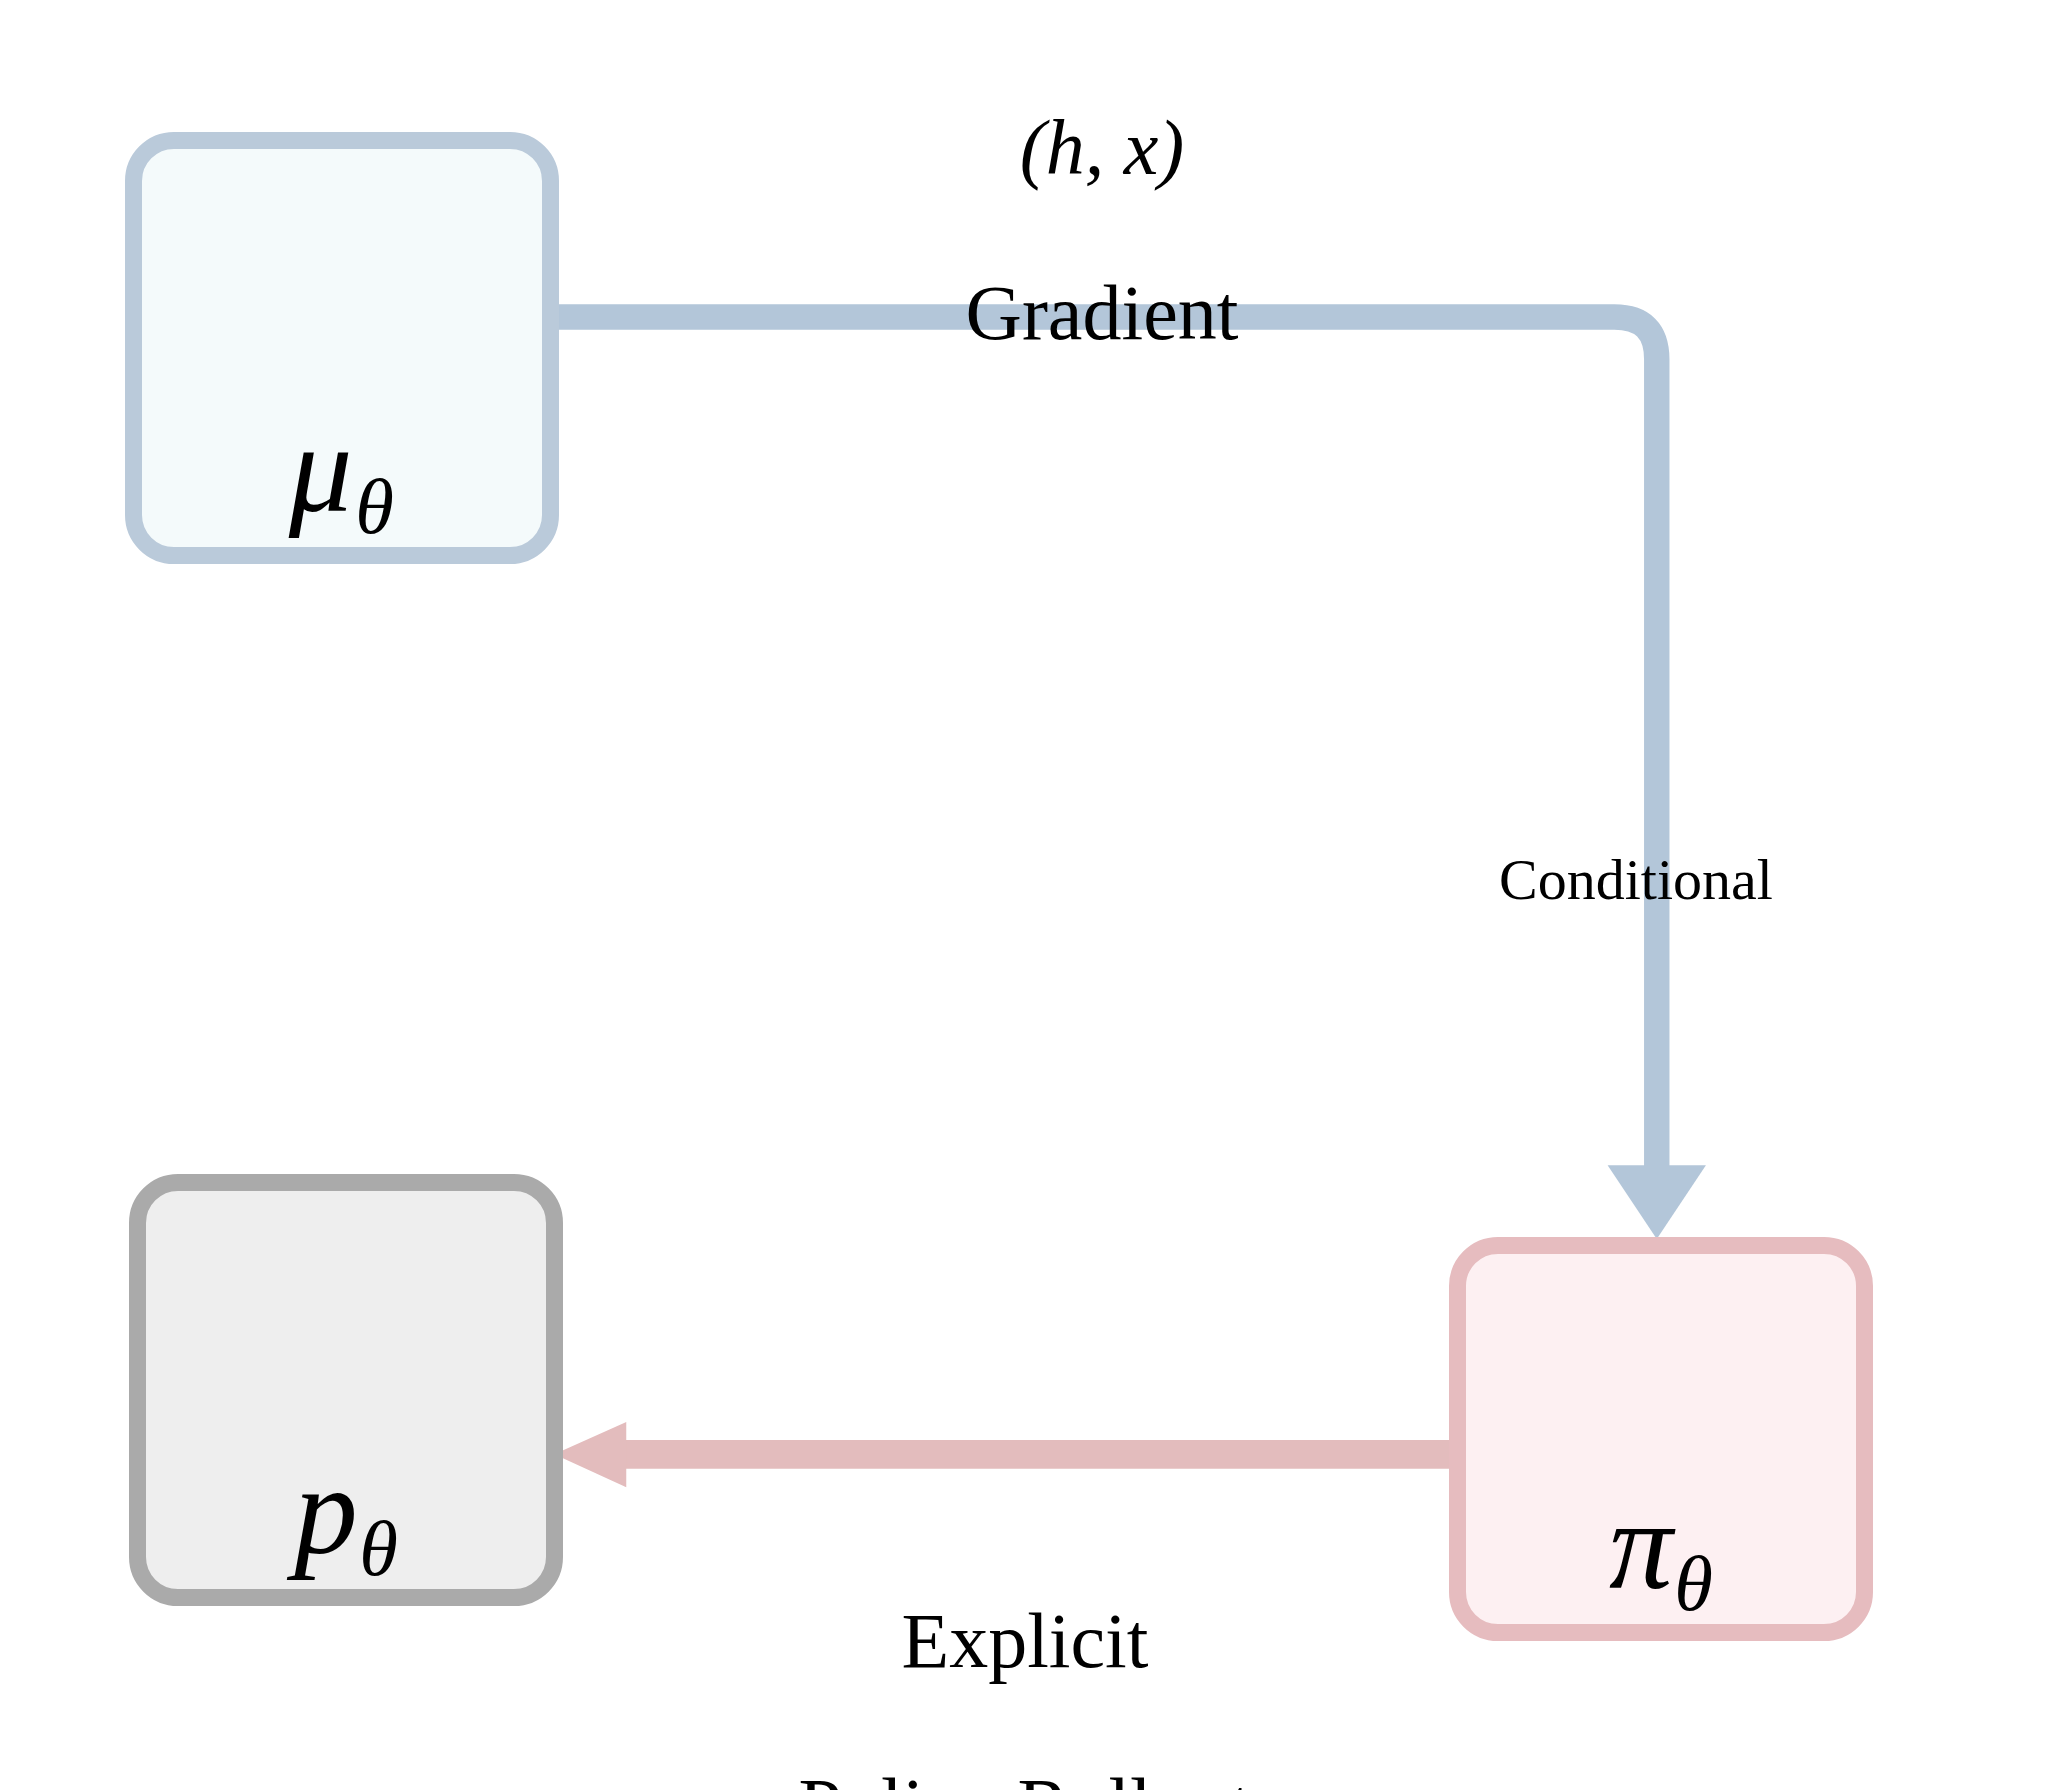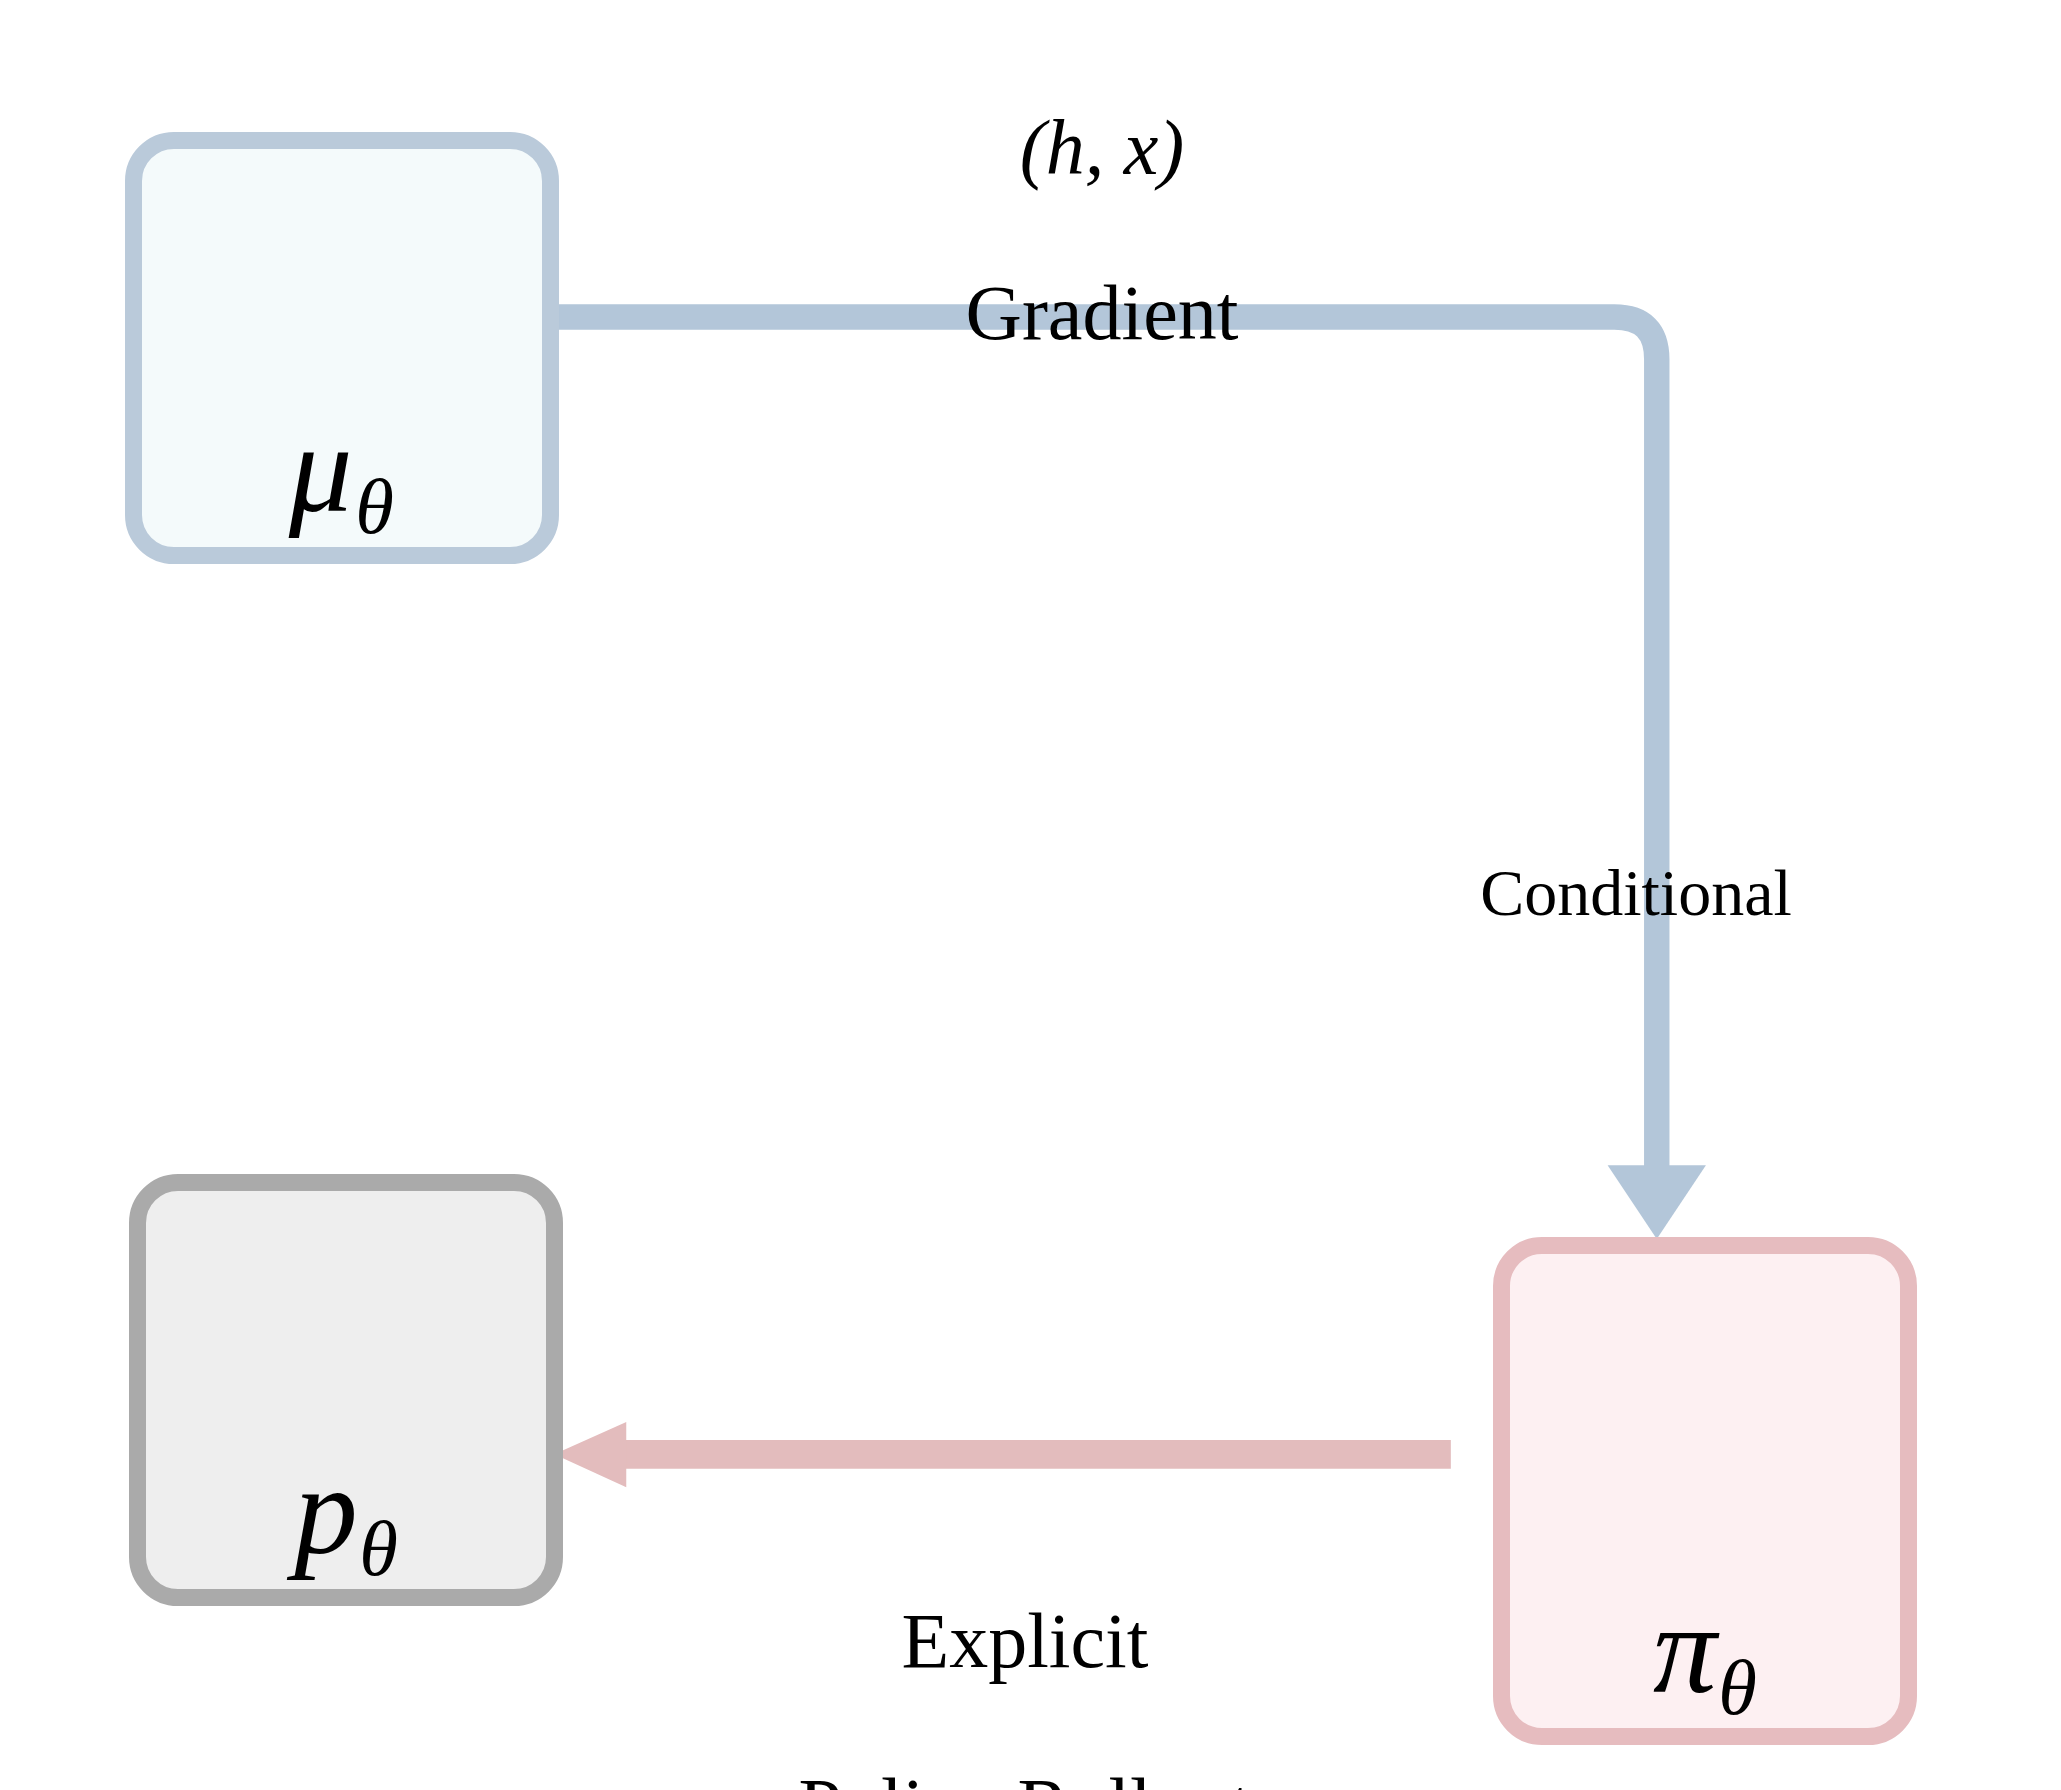--- a/index.html
+++ b/index.html
@@ -57,25 +57,24 @@
     background: #eeeeee;
     border: 17px solid #aaaaaa;
     border-radius: 49px;
   }
   #node-p .node-label { font-size: 127px; }
   
   #node-pi {
     left: 1449px;
     top: 1237px;
     width: 424px;
-    height: 508px;
+    height: 404px;
     background: #fdf0f2;
     border: 17px solid #e6bcbf;
     border-radius: 49px;
-    margin-left: 44px;
   }
   #node-pi .node-label { font-size: 127px; }
 
   .sub {
     font-size: 0.62em;
     font-style: italic;
     vertical-align: -0.28em;
     margin-left: 0.02em;
   }
 
@@ -91,21 +90,21 @@
     left: 763px;
     top: 24px;
     width: 678px;
     font-size: 78px;
   }
   #label-samples .math { font-style: italic; }
   #label-mle {
     left: 1229px;
     top: 788px;
     width: 814px;
-    font-size: 66px;
+    font-size: 58px;
   }
   #label-rollout {
     left: 593px;
     top: 1517px;
     width: 864px;
     font-size: 78px;
   }
 </style>
 </head>
 <body>

